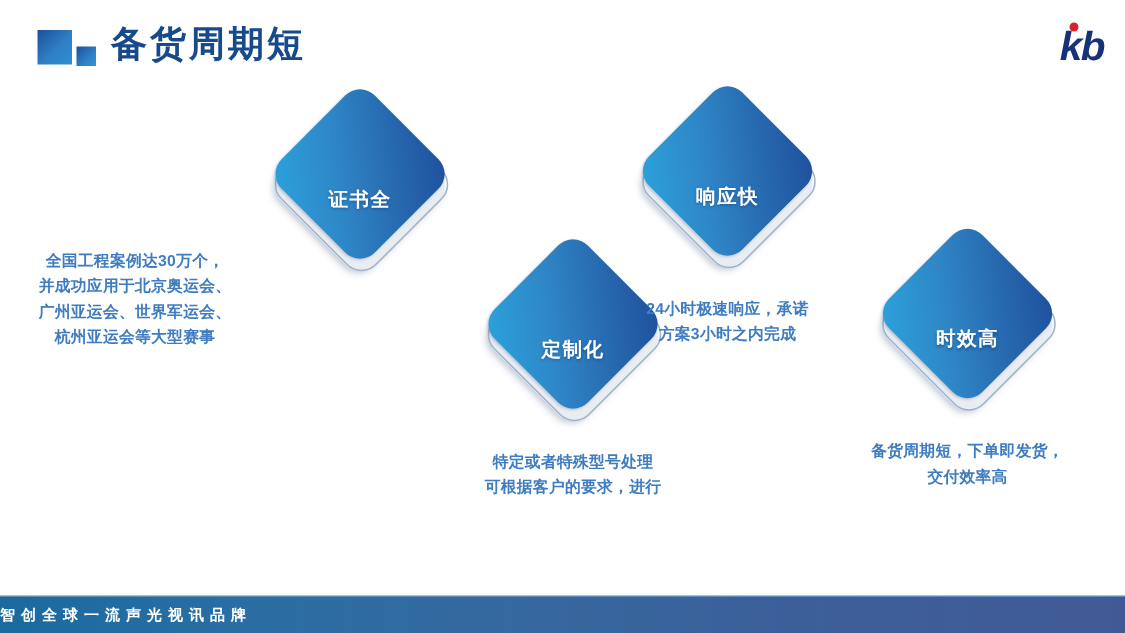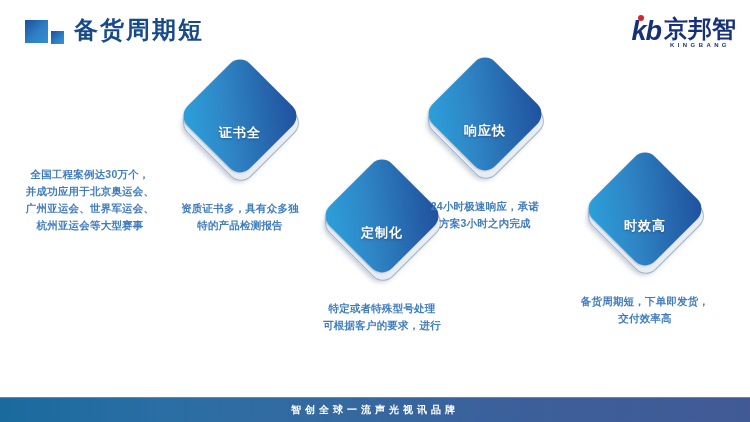--- a/index.html
+++ b/index.html
@@ -184,21 +184,20 @@
   
   .footer {
     position: absolute;
     left: 0;
     bottom: 0;
     width: 750px;
     height: 24px;
     background: linear-gradient(90deg, #1a6a9e 0%, #2a6ea4 22%, #35699f 45%, #3c5f9a 70%, #415a96 100%);
     display: flex;
     align-items: center;
-    justify-content: center;
     border-top: 1px solid #5a8ab5;
   }
   .footer-text {
     font-size: 10px;
     font-weight: bold;
     color: #ffffff;
     letter-spacing: 4px;
   }
 </style>
 </head>
@@ -211,47 +210,39 @@
       <div class="sq-big"></div>
       <div class="sq-small"></div>
     </div>
     <div class="page-title">备货周期短</div>
 
     <div class="logo">
       <div class="logo-kb">
         <span class="logo-dot"></span>
         <span>kb</span>
       </div>
-      <div class="logo-cn-wrap">
-        <div class="logo-cn">京邦智</div>
-        <div class="logo-en">KINGBANG</div>
-      </div>
     </div>
   </div>
 
   <div class="card" style="left:-10px; top:160px;">
     <div class="card-desc">
       <div>全国工程案例达30万个，</div>
       <div>并成功应用于北京奥运会、</div>
       <div>广州亚运会、世界军运会、</div>
       <div>杭州亚运会等大型赛事</div>
     </div>
   </div>
 
   <div class="card" style="left:140px; top:72px;">
     <div class="diamond-wrap">
       <div class="diamond-shadow"></div>
       <div class="diamond-ring"></div>
       <div class="diamond"></div>
       <div class="diamond-label">证书全</div>
     </div>
-    <div class="card-desc">
-      <div>资质证书多，具有众多独</div>
-      <div>特的产品检测报告</div>
-    </div>
   </div>
 
   <div class="card" style="left:282px; top:172px;">
     <div class="diamond-wrap">
       <div class="diamond-shadow"></div>
       <div class="diamond-ring"></div>
       <div class="diamond"></div>
       <div class="diamond-label">定制化</div>
     </div>
     <div class="card-desc">

